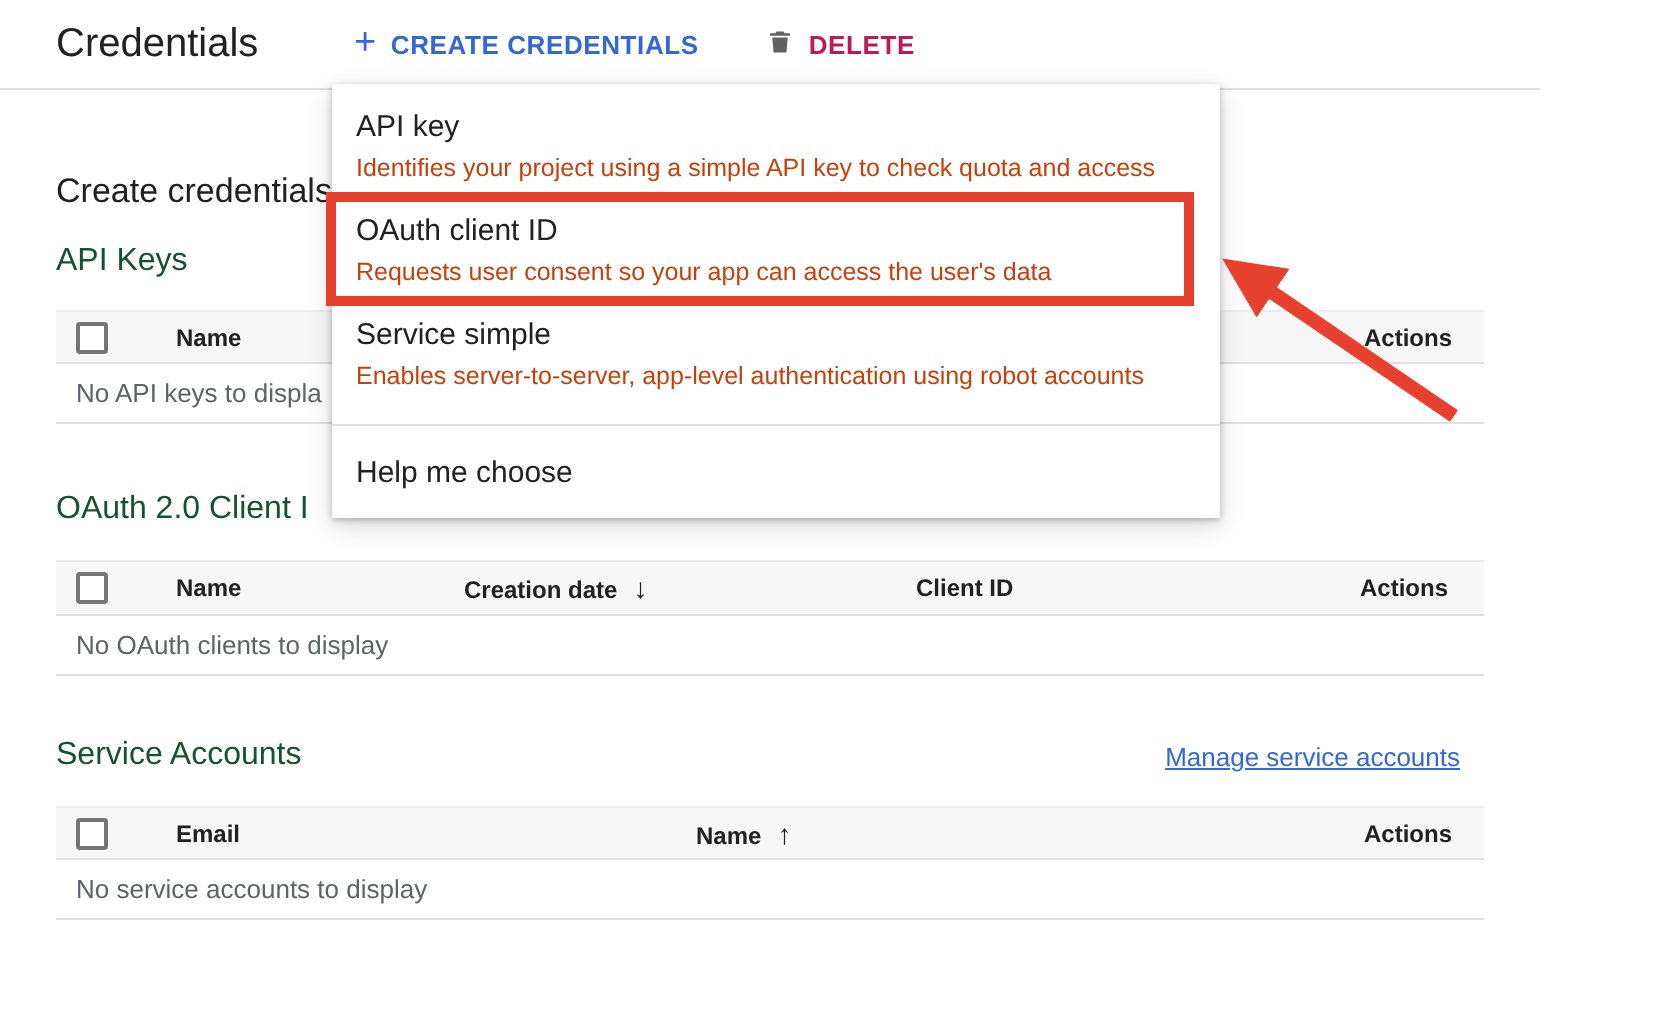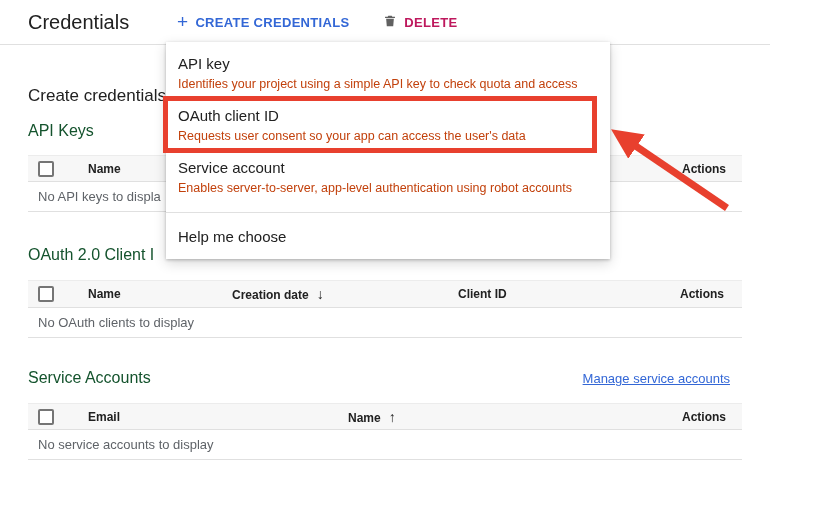--- a/index.html
+++ b/index.html
@@ -163,21 +163,21 @@
   <div class="dropdown">
     <div class="dd-item">
       <div class="dd-title">API key</div>
       <div class="dd-desc">Identifies your project using a simple API key to check quota and access</div>
     </div>
     <div class="dd-item">
       <div class="dd-title">OAuth client ID</div>
       <div class="dd-desc">Requests user consent so your app can access the user's data</div>
     </div>
     <div class="dd-item">
-      <div class="dd-title">Service account</div>
+      <div class="dd-title">Service simple</div>
       <div class="dd-desc">Enables server-to-server, app-level authentication using robot accounts</div>
     </div>
     <div class="dd-divider"></div>
     <div class="dd-item">
       <div class="dd-title">Help me choose</div>
     </div>
   </div>
 
   <div class="highlight-box"></div>
 

